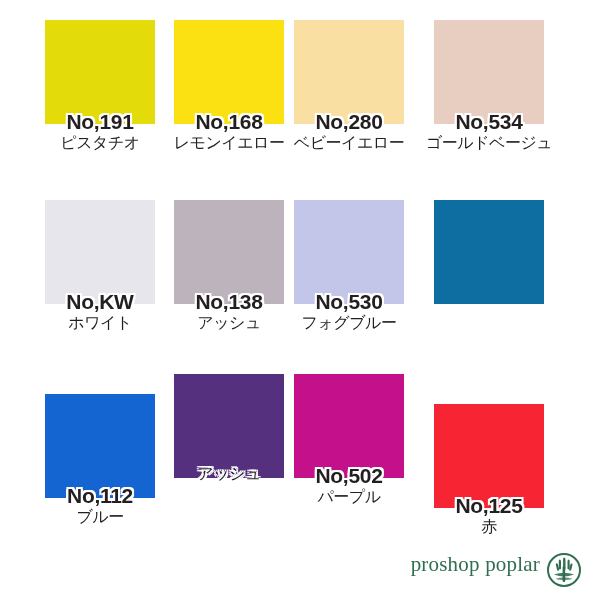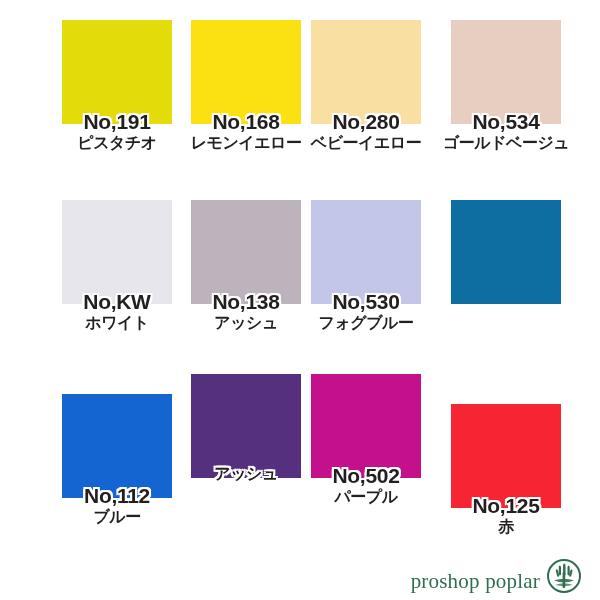--- a/index.html
+++ b/index.html
@@ -10,21 +10,21 @@
     width: 600px;
     height: 600px;
     background: #ffffff;
     font-family: "Liberation Sans", sans-serif;
     overflow: hidden;
     position: relative;
   }
 
   #swatch-grid {
     position: absolute;
-    left: 17px;
+    left: 0;
     top: 0;
     width: 552px;
     height: 540px;
   }
 
   .swatch-cell {
     position: absolute;
     width: 132px;
   }
 
@@ -54,39 +54,39 @@
       -2px -2px 0 #fff,  2px -2px 0 #fff,
       -2px  2px 0 #fff,  2px  2px 0 #fff,
       -2px  0   0 #fff,  2px  0   0 #fff,
        0   -2px 0 #fff,  0    2px 0 #fff;
   }
 
   .swatch-name {
     display: block;
     font-family: "Liberation Sans", sans-serif;
     font-size: 16px;
-    font-weight: 700;
+    font-weight: 400;
     color: #231f20;
     line-height: 19px;
     letter-spacing: -0.5px;
     text-shadow:
       -2px -2px 0 #fff,  2px -2px 0 #fff,
       -2px  2px 0 #fff,  2px  2px 0 #fff,
       -2px  0   0 #fff,  2px  0   0 #fff,
        0   -2px 0 #fff,  0    2px 0 #fff;
   }
 
   #footer-logo {
     position: absolute;
     left: 392px;
     top: 552px;
     width: 190px;
     height: 42px;
     display: flex;
-    align-items: flex-end;
+    align-items: flex-start;
     justify-content: flex-end;
   }
 
   #footer-wordmark {
     font-family: "Liberation Serif", serif;
     font-size: 21px;
     font-weight: 400;
     color: #2f6e4e;
     letter-spacing: 0.2px;
     white-space: nowrap;

